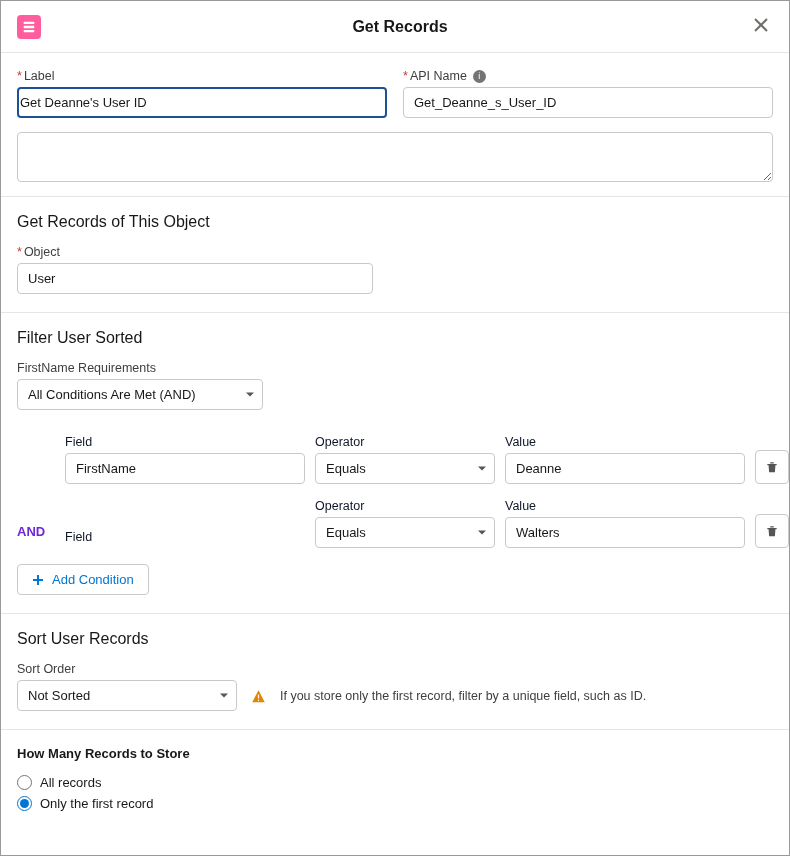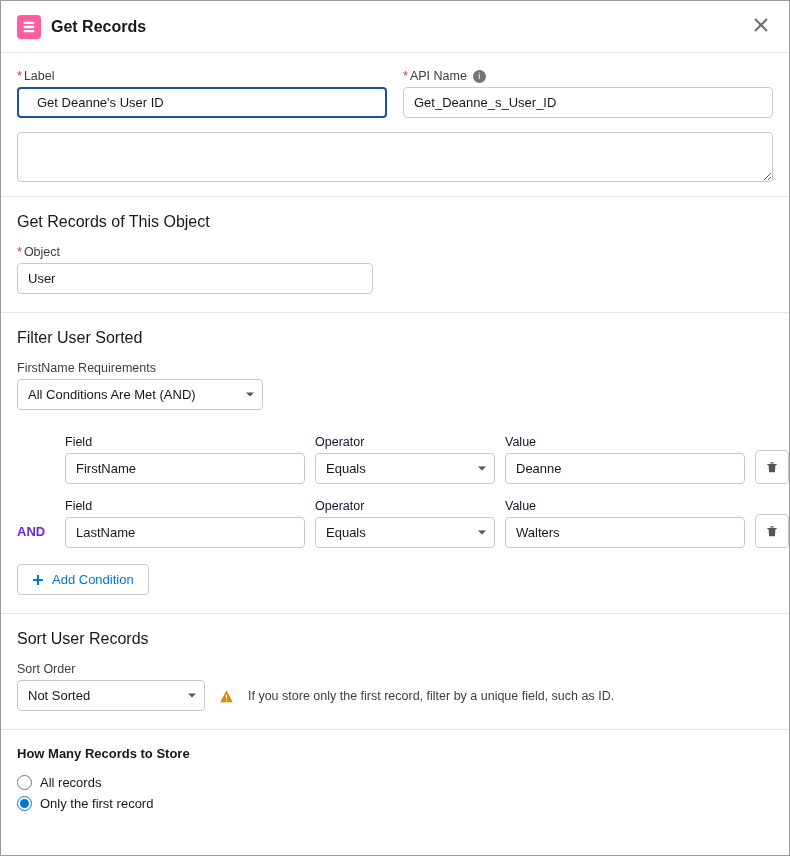--- a/index.html
+++ b/index.html
@@ -12,20 +12,21 @@
     height: 856px;
     border: 1px solid #999;
     overflow: hidden;
     position: relative;
   }
   .modal-header {
     display: flex;
     align-items: center;
     padding: 12px 16px;
     border-bottom: 1px solid #e5e5e5;
+    text-align: center;
   }
   .header-icon {
     width: 24px; height: 24px;
     background: #ff5d9e;
     border-radius: 4px;
     display: flex; align-items: center; justify-content: center;
     margin-right: 10px;
   }
   .header-icon svg { width: 14px; height: 14px; fill: #fff; }
   .header-title { font-size: 16px; font-weight: 600; flex: 1; }
@@ -58,21 +59,21 @@
     border: 1px solid #c9c9c9;
     border-radius: 4px;
     padding: 7px 10px;
     font-size: 13px;
     font-family: inherit;
     color: #181818;
     background: #fff;
   }
   .text-input.focused {
     border: 2px solid #1b5297;
-    padding: 6px 18px;
+    padding: 6px 1px;
   }
   textarea { resize: both; height: 50px; width: 100%; }
 
   .section-divider { border-top: 1px solid #e5e5e5; margin: 0 -16px; }
   .section { padding: 16px 0 18px 0; }
   .section-title { font-size: 16px; font-weight: 400; color: #181818; margin-bottom: 14px; }
   .section-title.bold { font-weight: 700; font-size: 13px; }
 
   .object-input { width: 356px; }
 
@@ -109,21 +110,21 @@
   .add-cond-btn {
     display: inline-flex; align-items: center;
     border: 1px solid #c9c9c9; border-radius: 4px;
     background: #fff; color: #0176d3;
     padding: 7px 14px; font-size: 13px; cursor: pointer;
     margin-top: 4px;
   }
   .add-cond-btn svg { width: 12px; height: 12px; fill: #0176d3; margin-right: 8px; stroke: #0176d3; stroke-width: 2; }
 
   .sort-row { display: flex; align-items: center; gap: 14px; }
-  .sort-select { width: 188px; border-radius: 10px; }
+  .sort-select { width: 220px; border-radius: 10px; }
   .warn-icon { color: #e08600; }
   .warn-icon svg { width: 15px; height: 15px; fill: #e08600; vertical-align: middle; }
   .warn-text { font-size: 12.5px; color: #3e3e3c; }
 
   .radio-group { margin-top: 8px; }
   .radio-row { display: flex; align-items: center; margin-bottom: 6px; cursor: pointer; }
   .radio {
     width: 15px; height: 15px; border-radius: 50%;
     border: 1px solid #747474; margin-right: 8px;
     display: flex; align-items: center; justify-content: center;
@@ -229,21 +230,20 @@
                 <path d="M6 7h12l-1 14H7L6 7zm3-3h6v2H9V4zM4 7h16v2H4V7z"></path>
               </svg>
           </button>
         </div>
       </div>
 
       <div class="filter-row">
         <div class="and-label">AND</div>
         <div>
           <span class="col-label">Field</span>
-          <input class="text-input field-input" value="LastName" style="">
         </div>
         <div>
           <span class="col-label">Operator</span>
           <div class="select-wrap op-select">
             <input class="text-input select-input" style="width: 100%;" readonly="" value="Equals">
             <span class="select-caret"><svg viewBox="0 0 10 10">
                   <path d="M1 3 L5 7 L9 3 Z"></path>
                 </svg></span>
           </div>
         </div>

